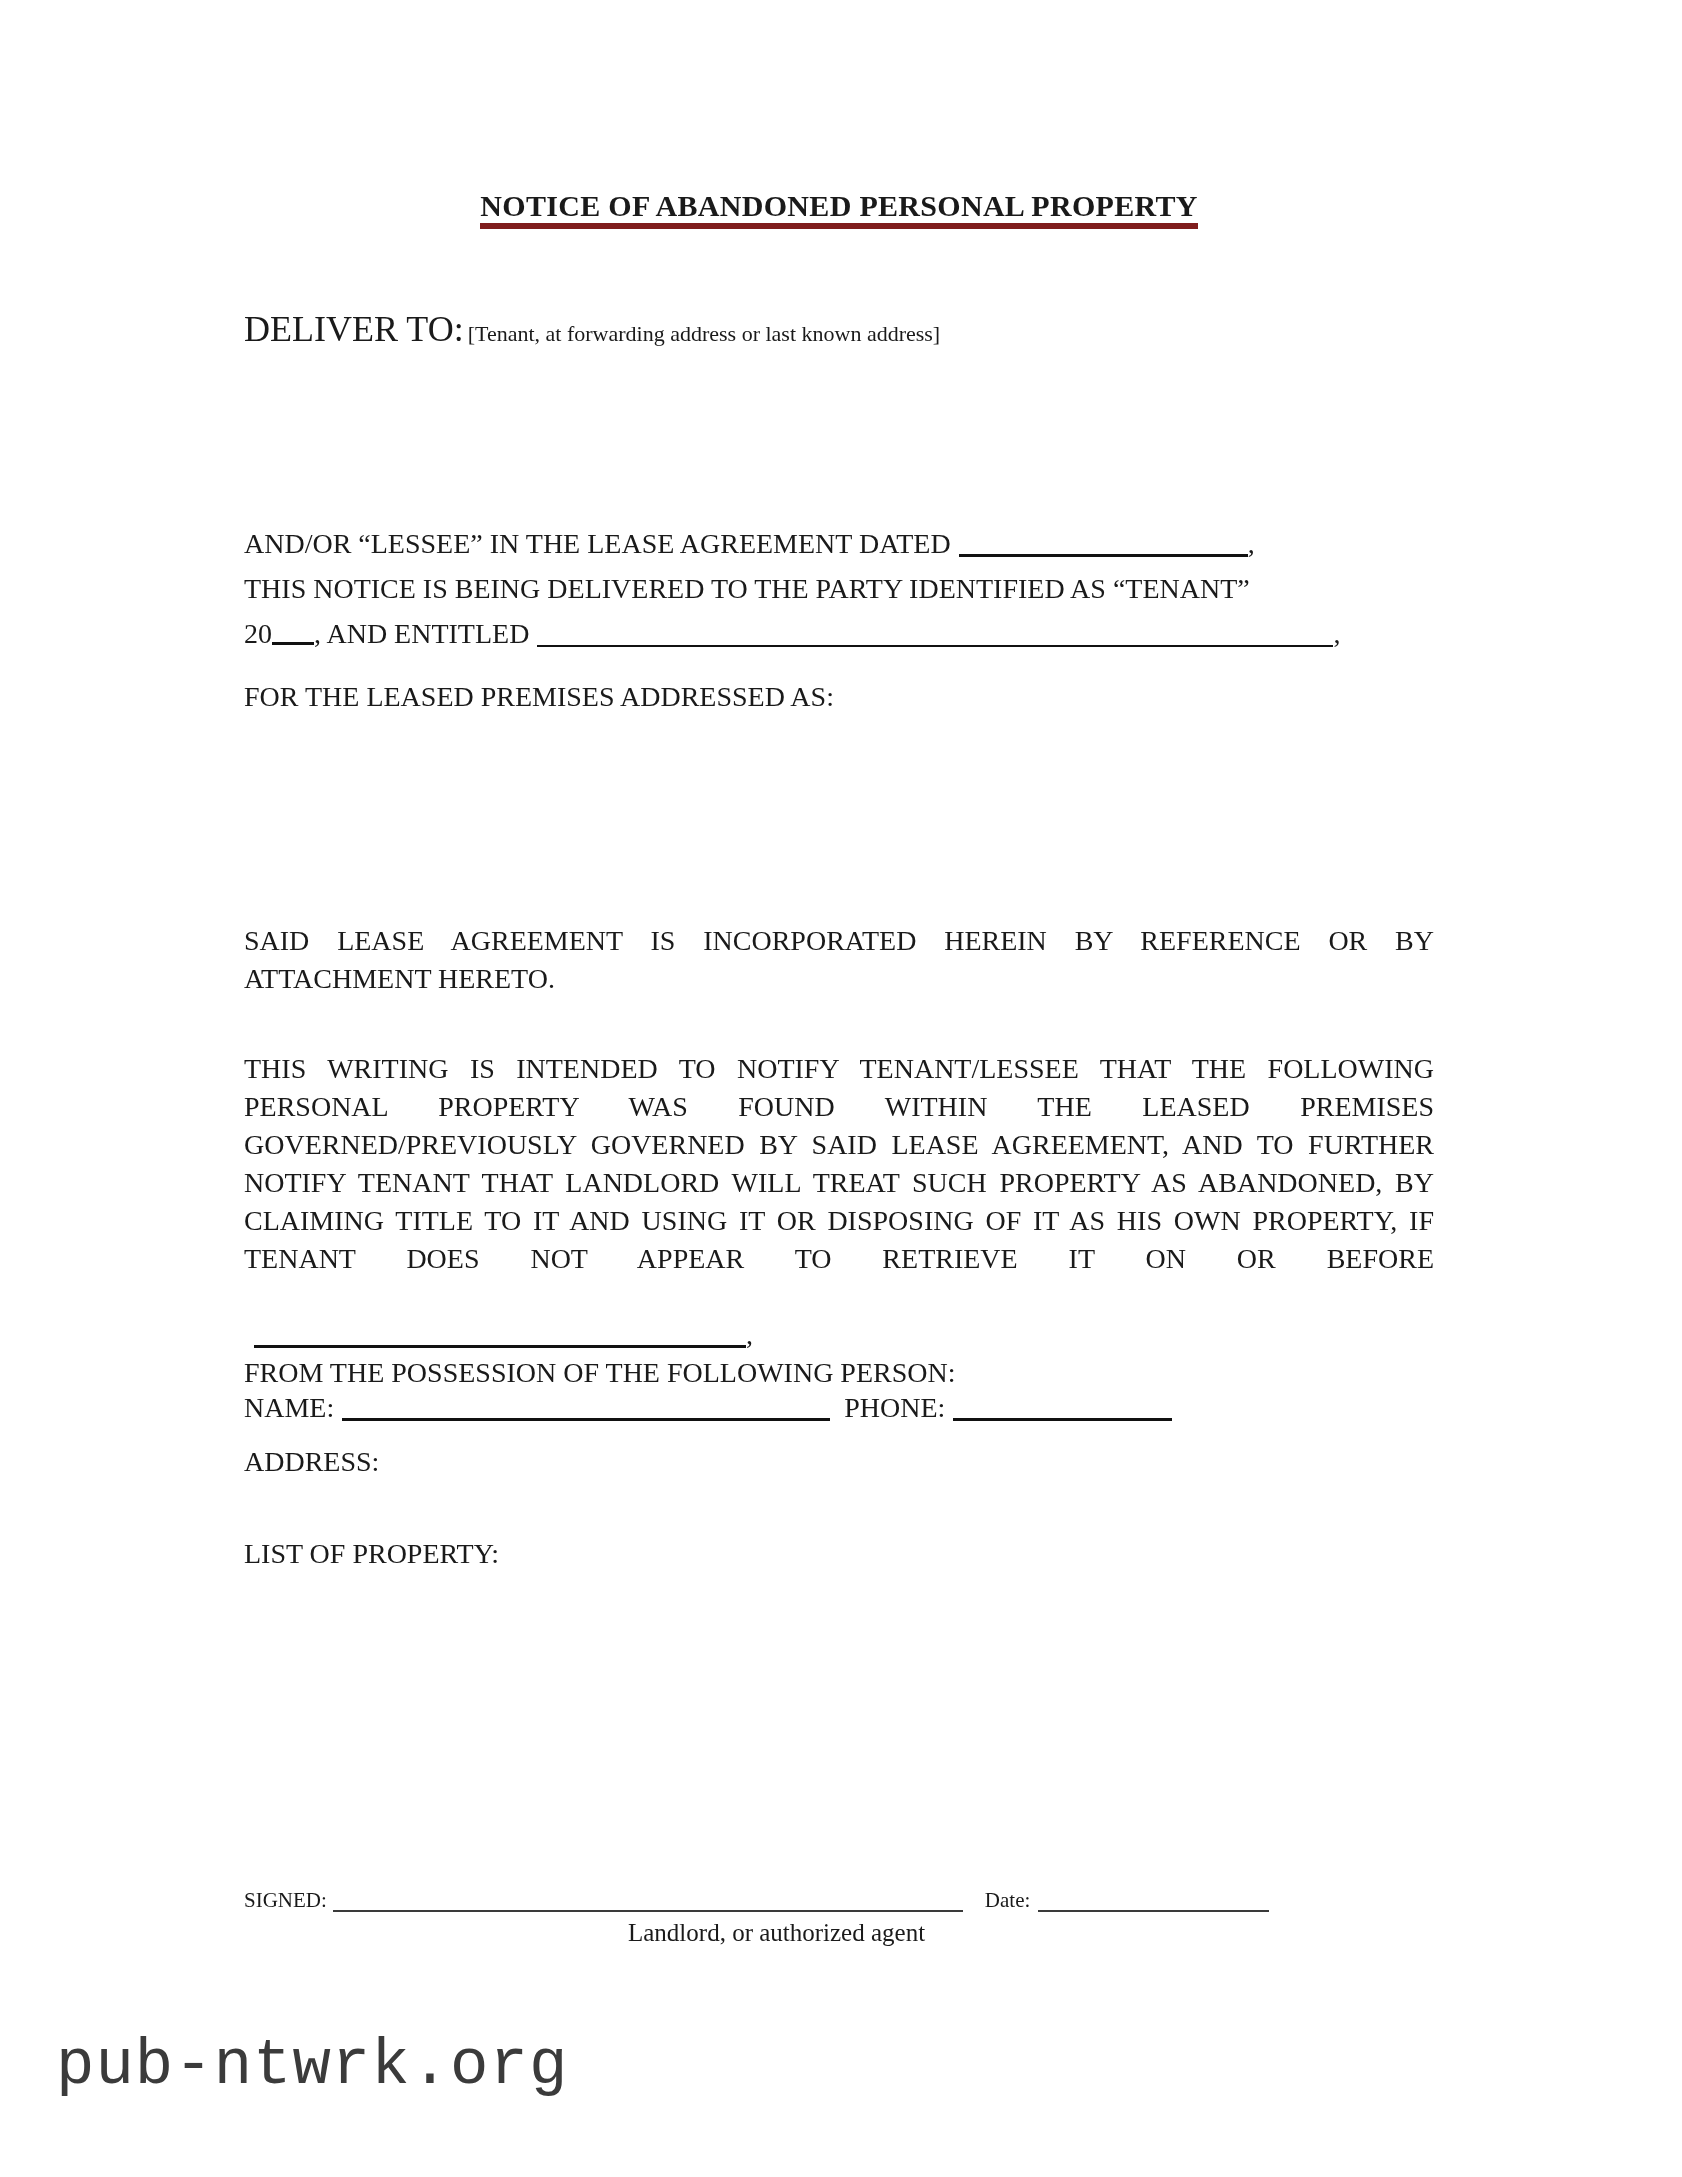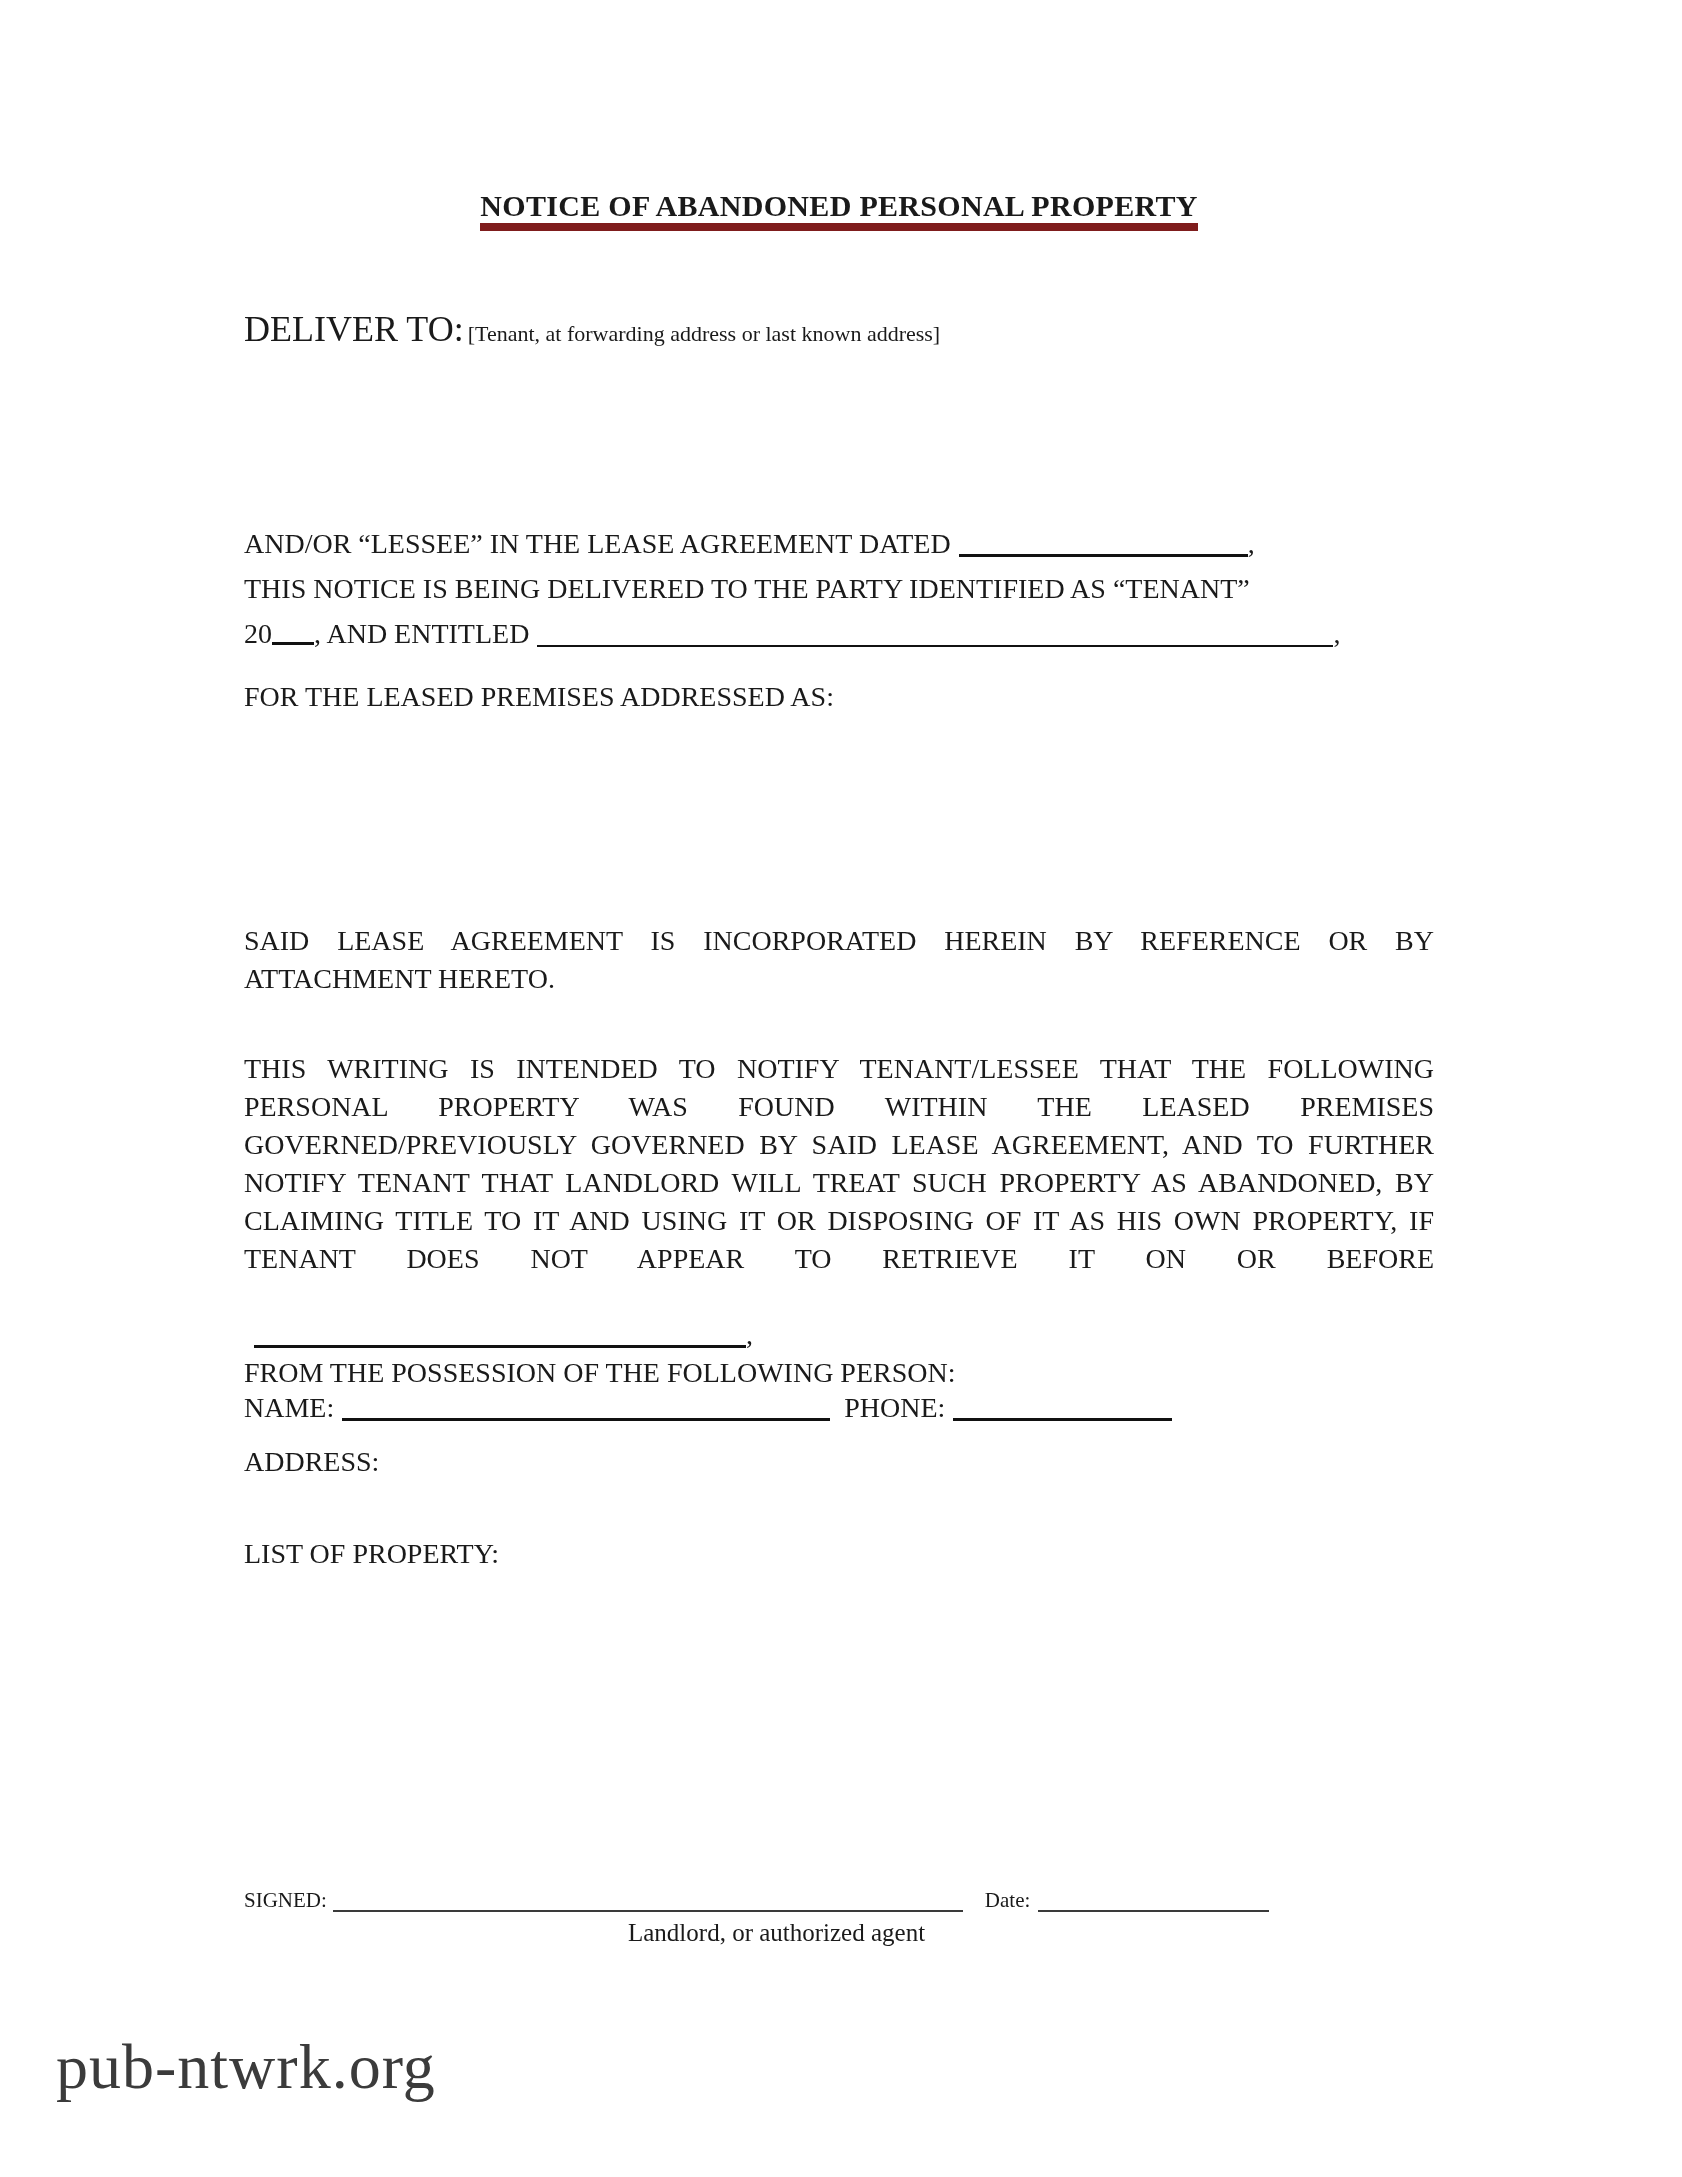--- a/index.html
+++ b/index.html
@@ -29,21 +29,21 @@
     left: 0;
     top: 189px;
     width: 1190px;
     text-align: center;
   }
   .title {
     display: inline-block;
     font-size: 30px;
     font-weight: bold;
     letter-spacing: 0.3px;
-    border-bottom: 8px solid #7f1d1d;
+    border-bottom: 6px solid #7f1d1d;
     padding-bottom: 1px;
     line-height: 1.1;
   }
 
   
   .deliver-row {
     position: absolute;
     left: 0;
     top: 308px;
     white-space: nowrap;
@@ -162,21 +162,21 @@
     font-size: 25px;
     line-height: 26px;
     white-space: nowrap;
   }
 
   
   .watermark {
     position: absolute;
     left: 56px;
     top: 2030px;
-    font-family: Liberation Serif, serif;
+    font-family: Liberation Mono, monospace;
     font-size: 64px;
     letter-spacing: 1px;
     color: #3b3b3b;
     white-space: nowrap;
   }
 </style>
 </head>
 <body>
 
 <div class="page">

